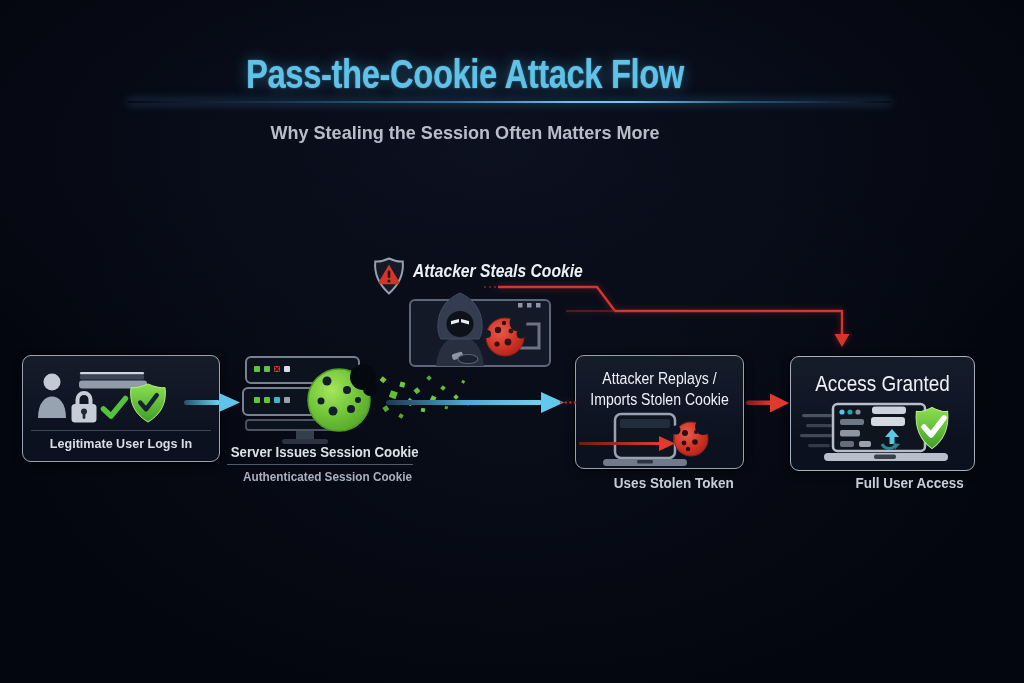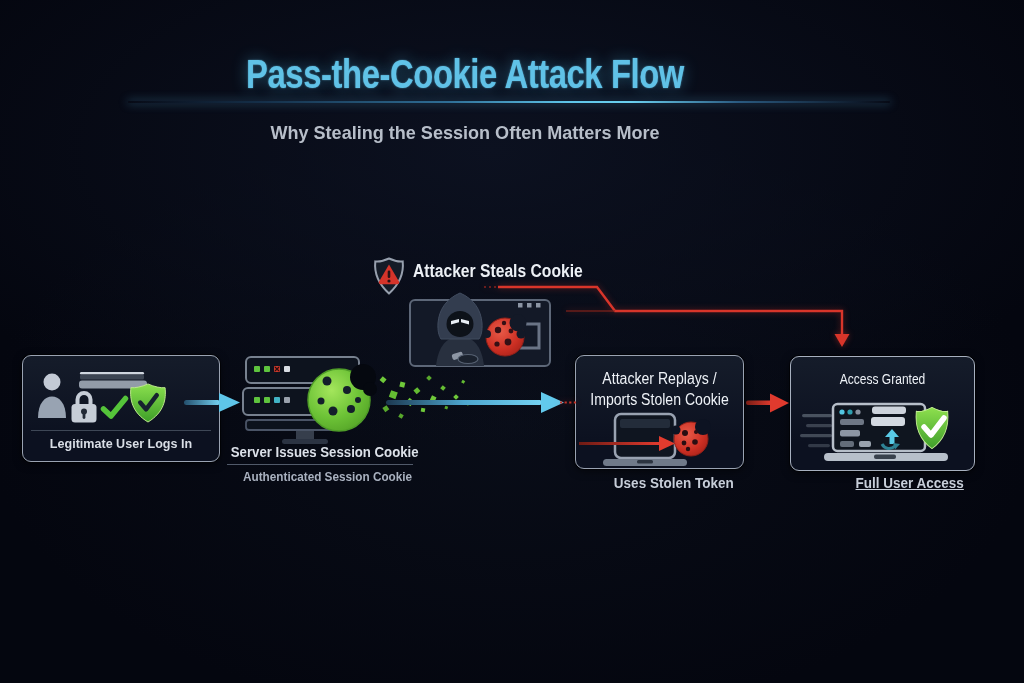--- a/index.html
+++ b/index.html
@@ -139,21 +139,21 @@
   <div class="abs" style="left:222px;top:470px;width:196px;font-size:12.5px;font-weight:600;color:#a9b1bf;text-align:right;">
     <span class="cond" style="transform:scaleX(.94);">Authenticated Session Cookie</span>
   </div>
 
   <svg class="abs" style="left:373px;top:257px;" width="32" height="38" viewBox="0 0 32 38">
     <path d="M16 1.5 C21 3.8 26.5 4.8 29.7 4.4 C30.7 13.8 28.9 24.8 16 36.5 C3.1 24.8 1.3 13.8 2.3 4.4 C5.5 4.8 11 3.8 16 1.5 Z" fill="#141b27" stroke="#97a0ae" stroke-width="2"></path>
     <path d="M16 7.5 L26 24.5 a1.8 1.8 0 0 1 -1.5 2.7 H7.5 a1.8 1.8 0 0 1 -1.5 -2.7 Z" fill="#d5342a"></path>
     <rect x="14.7" y="13.5" width="2.6" height="7.5" rx="1.3" fill="#2a1115"></rect>
     <circle cx="16" cy="24" r="1.6" fill="#2a1115"></circle>
   </svg>
-  <div class="abs" style="left:413px;top:261px;width:200px;font-size:18px;font-weight:bold;color:#ecf0f5;">
+  <div class="abs" style="left:413px;top:261px;width:200px;font-size:18px;font-weight:bold;color:#ecf0f5;font-style:italic;">
     <span class="cond" style="transform:scaleX(.87);transform-origin:left center;">Attacker Steals Cookie</span>
   </div>
 
   <svg class="abs" style="left:408px;top:290px;" width="148" height="80" viewBox="0 0 148 80">
     <defs>
         <radialGradient id="gRC1" cx="38%" cy="35%" r="75%">
       <stop offset="0" stop-color="#e85a48"></stop>
           <stop offset=".65" stop-color="#cc2f23"></stop>
           <stop offset="1" stop-color="#a8221a"></stop>
         </radialGradient>
@@ -218,21 +218,21 @@
         <circle cx="117" cy="20" r="2" fill="#2a0e12"></circle>
         <circle cx="109" cy="37" r="2.2" fill="#2a0e12"></circle>
       </g>
     </svg>
   </div>
   <div class="abs caption" style="left:575px;top:474px;width:167px;">
     <span class="cond">Uses Stolen Token</span>
   </div>
 
   <div class="abs node-box" style="left:790px;top:356px;width:183px;height:113px;border-color:#a7b0bf;">
-    <div class="abs box-title" style="left:0;top:14px;width:100%;font-size:14px;">
+    <div class="abs box-title" style="left:0;top:14px;width:100%;font-size:22px;">
       <span class="cond" style="transform:scaleX(.86);">Access Granted</span>
     </div>
     <svg class="abs" style="left:5px;top:46px;" width="177" height="62" viewBox="0 0 177 62">
       <defs>
           <linearGradient id="gSh2" x1="0" y1="0" x2="0" y2="1">
         <stop offset="0" stop-color="#8ee04e"></stop>
             <stop offset="1" stop-color="#3f9e2b"></stop>
           </linearGradient>
         </defs>
       <g>
@@ -257,21 +257,21 @@
         <polygon points="99,46.5 104,41 97,40" fill="#2e8294"></polygon>
       </g>
       <g>
         <path d="M136 2 C141.8 4.7 148 5.9 151.7 5.4 C152.9 16 150.8 28 136 37 C121.2 28 119.1 16 120.3 5.4 C124 5.9 130.2 4.7 136 2 Z" fill="url(#gSh2)" stroke="#c3ec93" stroke-width=".9" transform="translate(0,2) scale(1,1.18)"></path>
         <path d="M128 24 L135 32 L148 15" fill="none" stroke="#ffffff" stroke-width="5.5" stroke-linecap="round" stroke-linejoin="round"></path>
       </g>
       <rect x="28" y="50" width="124" height="8" rx="4" fill="#b7bfca"></rect>
       <rect x="78" y="51.5" width="22" height="4.5" rx="2" fill="#39414d"></rect>
     </svg>
   </div>
-  <div class="abs caption" style="left:790px;top:474px;width:183px;text-decoration:underline;">
+  <div class="abs caption" style="left:790px;top:474px;width:183px;">
     <span class="cond">Full User Access</span>
   </div>
 
   <svg class="abs" style="left:0;top:0;pointer-events:none;" width="1024" height="683" viewBox="0 0 1024 683">
     <defs>
       <linearGradient id="gCy1" x1="0" y1="0" x2="1" y2="0">
         <stop offset="0" stop-color="#24506e"></stop>
           <stop offset="1" stop-color="#74d2f2"></stop>
         </linearGradient>
       <linearGradient id="gCy2" x1="0" y1="0" x2="1" y2="0">

